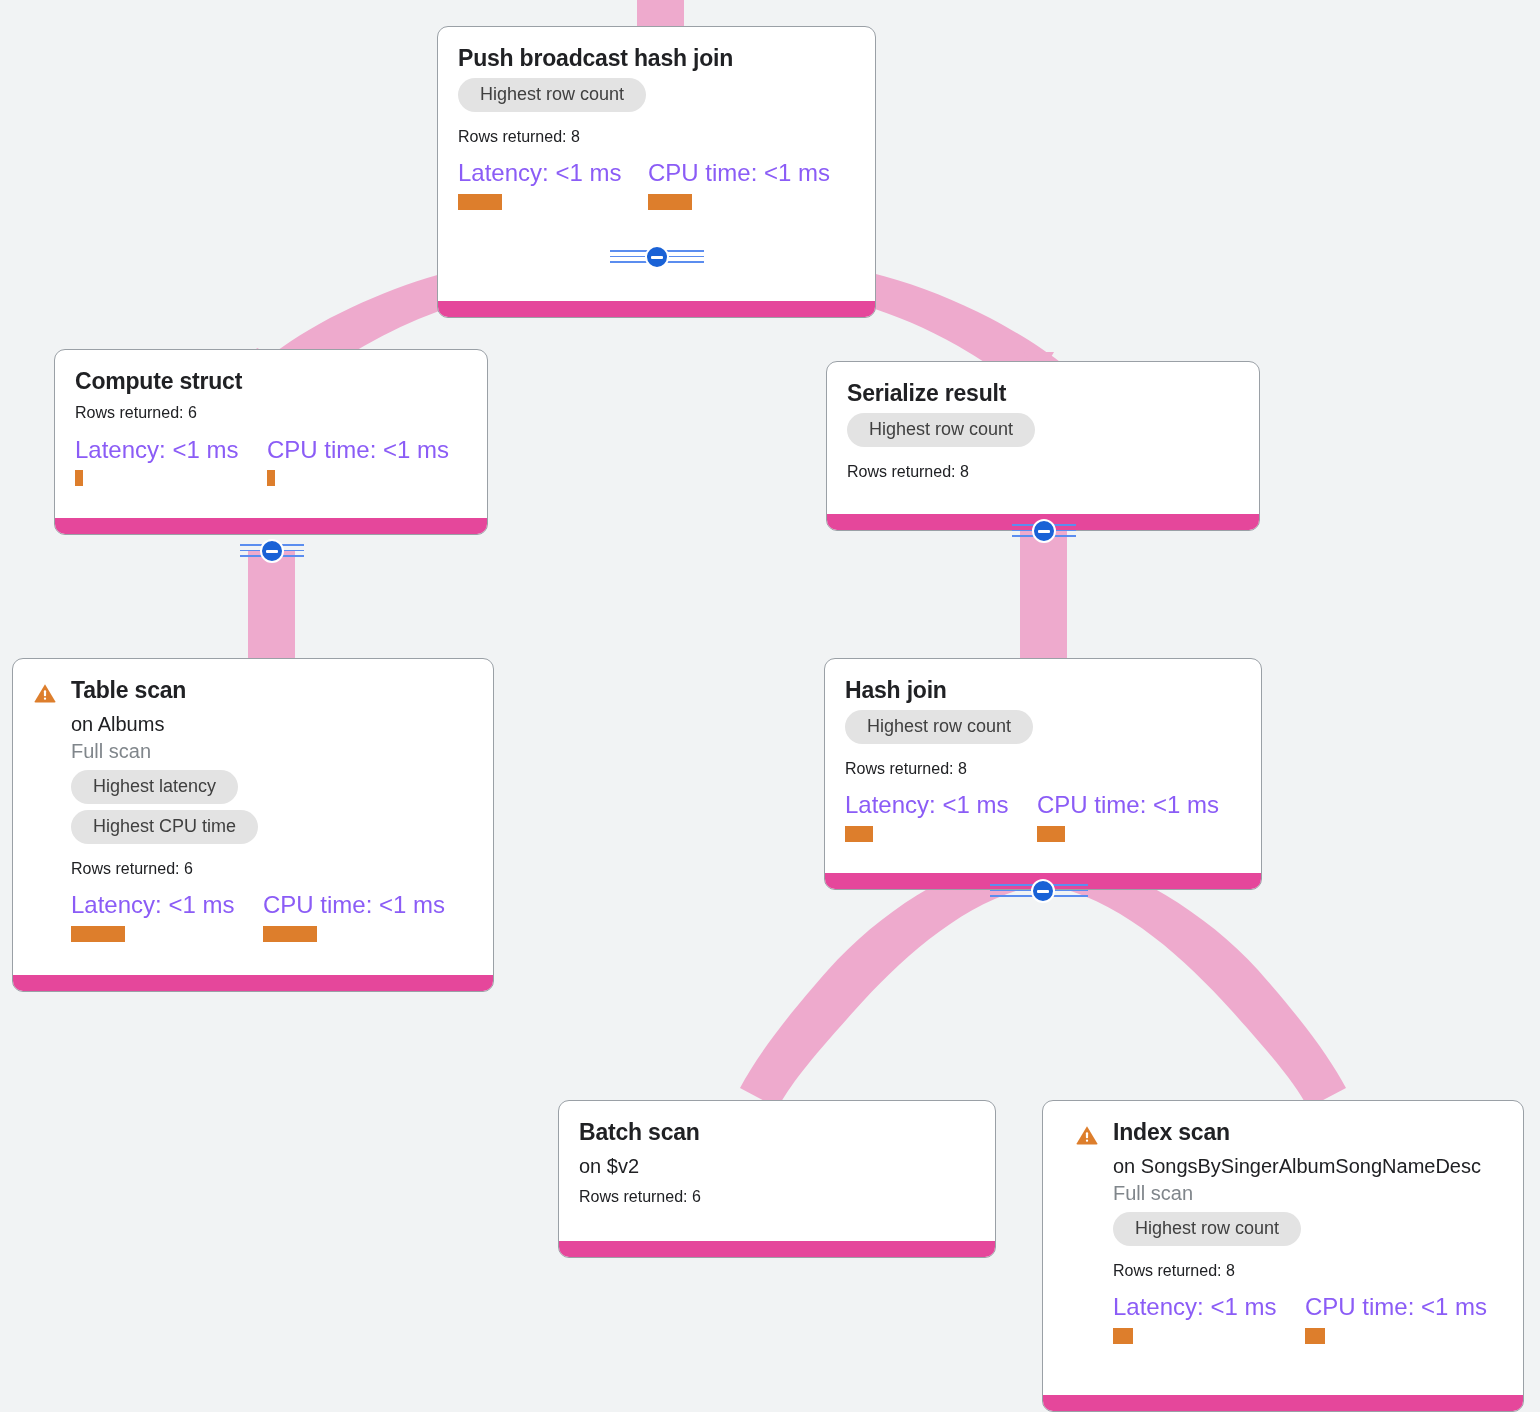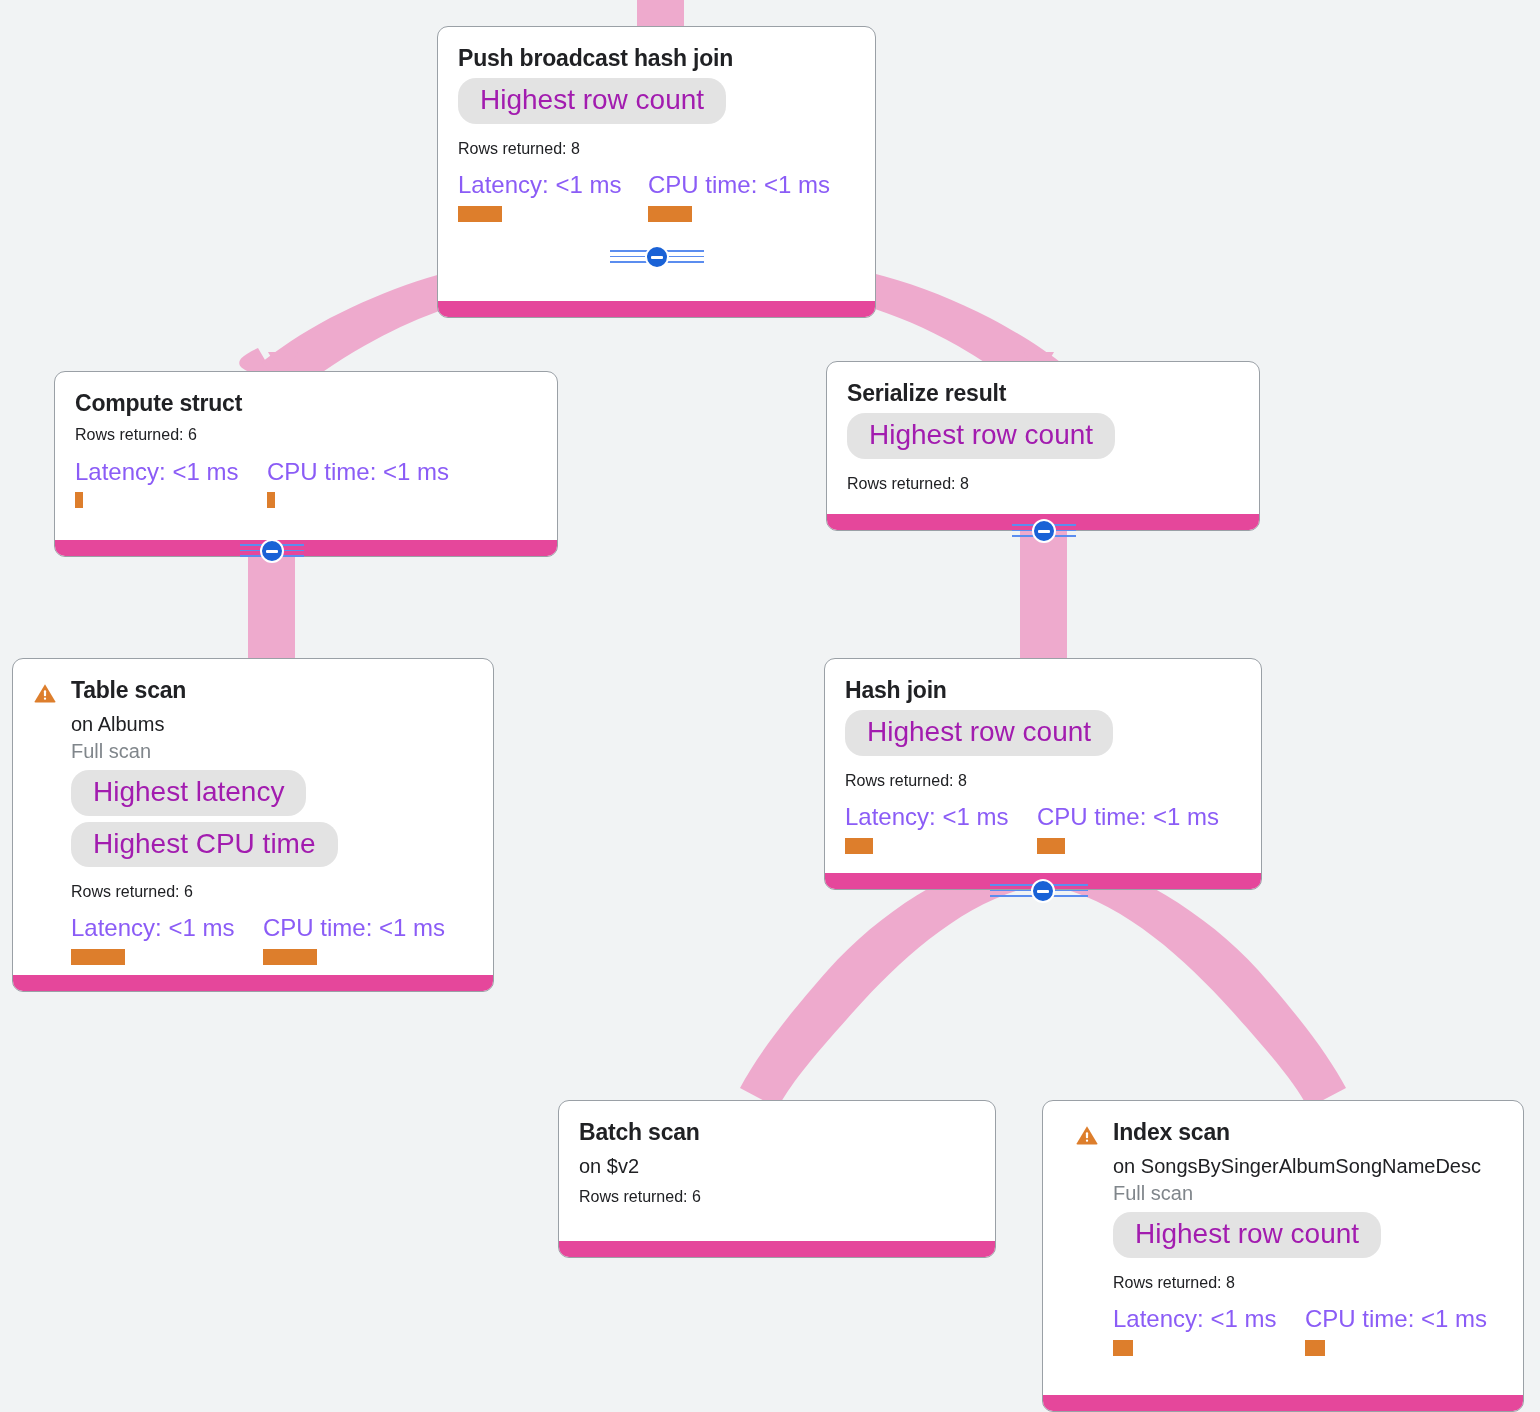--- a/index.html
+++ b/index.html
@@ -64,22 +64,22 @@
   .node-sub-muted {
     font-size: 20px;
     color: #80868b;
     margin-top: 3px;
     line-height: 1.2;
   }
   .badges { margin-top: 7px; }
   .badge {
     display: inline-block;
     background: #e3e3e3;
-    color: #a21caf;
-    font-size: 28px;
+    color: #404040;
+    font-size: 18px;
     border-radius: 18px;
     padding: 6px 22px 7px 22px;
     margin-bottom: 6px;
     line-height: 1.15;
   }
   .rows {
     font-size: 16px;
     color: #202124;
     margin-top: 9px;
     line-height: 1.2;
@@ -223,21 +223,21 @@
   <div class="rail" style="left:610px; top:257px; width:94px;">
     <div class="ln a"></div>
     <div class="ln b"></div>
     <div class="ln c"></div>
   </div>
   <div class="collapse-btn" style="left:657px; top:257px;">
     <div class="circle"></div>
     <div class="minus"></div>
   </div>
 
-  <div class="node" style="left:54px; top:371px; width:504px; height:186px;border-radius:11px;">
+  <div class="node" style="left:54px; top:349px; width:434px; height:186px;border-radius:11px;">
     <div class="node-body">
       <div class="node-head">
         <div class="node-head-text">
           <div class="node-title">Compute struct</div>
         </div>
       </div>
       <div class="rows">Rows returned: 6</div>
       <div class="metrics">
         <div style="width:192px;">
           <div class="metric-label">Latency: &lt;1 ms</div>

